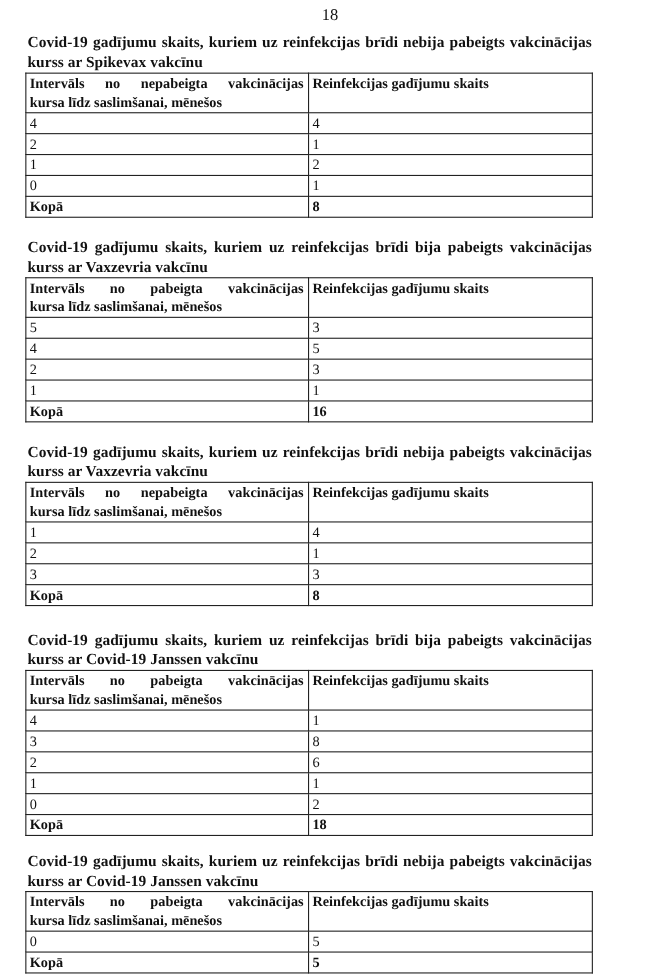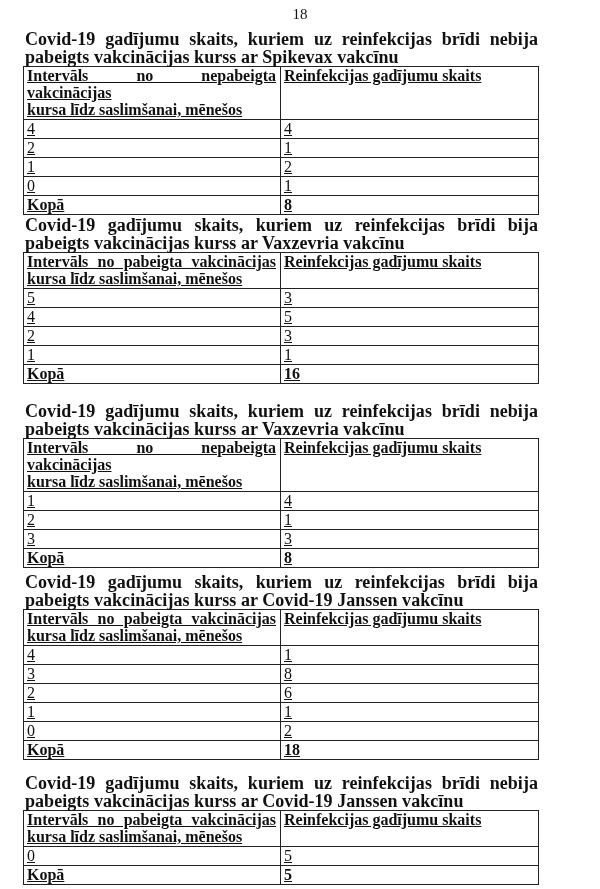--- a/index.html
+++ b/index.html
@@ -24,41 +24,40 @@
       font-size: 15px;
       line-height: 18px;
     }
     .section {
       position: absolute;
       left: 23px;
       width: 515px;
     }
     .section-title {
       font-weight: bold;
-      font-size: 18px;
+      font-size: 14px;
       line-height: 17.5px;
       text-align: justify;
       text-align-last: left;
       margin: 0 0 0 2px;
       letter-spacing: 0.05px;
     }
     table.data {
       border-collapse: collapse;
       width: 515px;
       table-layout: fixed;
       margin-top: 0px;
     }
     table.data td {
       border: 1px solid #222;
-      font-size: 16px;
+      font-size: 13px;
       line-height: 17px;
       padding: 0 4px 1px 3px;
       vertical-align: top;
       height: 17px;
-      text-decoration: underline;
     }
     table.data col.c1 { width: 257px; }
     table.data col.c2 { width: 258px; }
     table.data tr.head td {
       height: 34px;
       font-weight: bold;
     }
     table.data tr.head td.h1 {
       text-align: justify;
       text-align-last: left;

